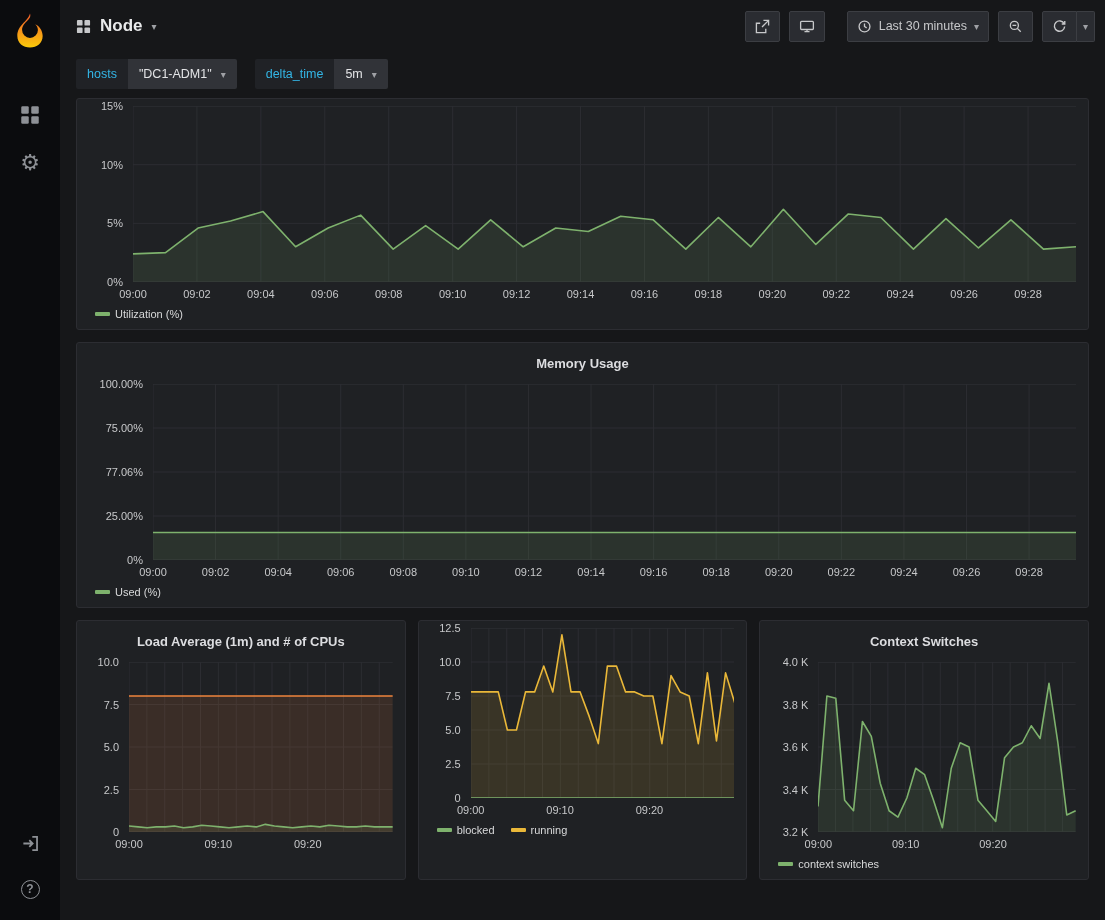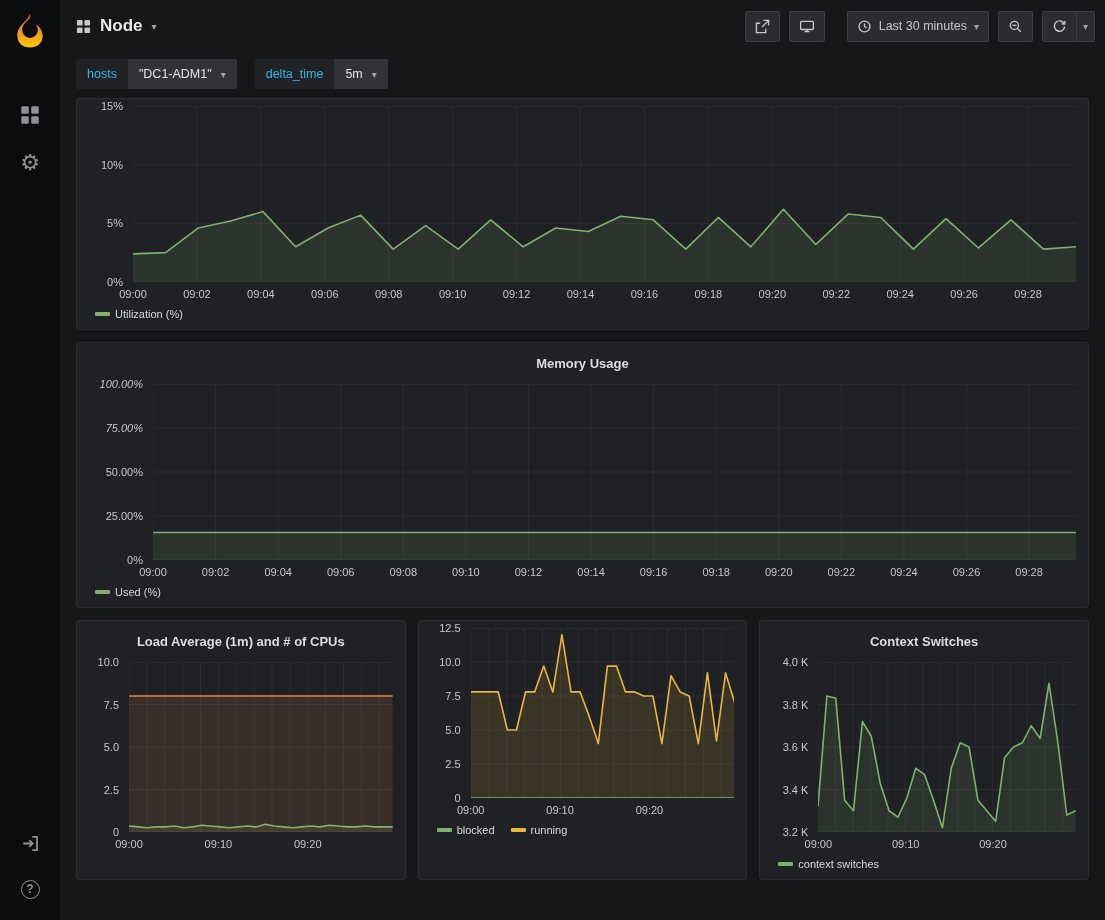--- a/index.html
+++ b/index.html
@@ -283,23 +283,23 @@
         </div>
       </section>
 
       <section class="panel panel-lg">
         <div class="panel-title">Memory Usage</div>
         <div class="chart ax64">
           <div class="chart-body">
             <div class="y-axis">
                 <span style="top: 100%;">0%</span>
                 <span style="top: 75%;">25.00%</span>
-                <span style="top: 50%;">50.00%</span>
-                <span style="top: 25%; font-style: italic;">75.00%</span>
-                <span style="top: 0%; font-style: italic;">100.00%</span>
+                <span style="top: 50%;">77.06%</span>
+                <span style="top: 25%;">75.00%</span>
+                <span style="top: 0%;">100.00%</span>
               </div>
             <div class="plot">
                 <svg viewBox="0 0 1000 300" preserveAspectRatio="none">
                   <line x1="0" y1="0" x2="0" y2="300" stroke="#2c2d32" stroke-width="1" vector-effect="non-scaling-stroke"></line>
                   <line x1="67.79661016949153" y1="0" x2="67.79661016949153" y2="300" stroke="#2c2d32" stroke-width="1" vector-effect="non-scaling-stroke"></line>
                   <line x1="135.59322033898306" y1="0" x2="135.59322033898306" y2="300" stroke="#2c2d32" stroke-width="1" vector-effect="non-scaling-stroke"></line>
                   <line x1="203.3898305084746" y1="0" x2="203.3898305084746" y2="300" stroke="#2c2d32" stroke-width="1" vector-effect="non-scaling-stroke"></line>
                   <line x1="271.1864406779661" y1="0" x2="271.1864406779661" y2="300" stroke="#2c2d32" stroke-width="1" vector-effect="non-scaling-stroke"></line>
                   <line x1="338.9830508474576" y1="0" x2="338.9830508474576" y2="300" stroke="#2c2d32" stroke-width="1" vector-effect="non-scaling-stroke"></line>
                   <line x1="406.7796610169492" y1="0" x2="406.7796610169492" y2="300" stroke="#2c2d32" stroke-width="1" vector-effect="non-scaling-stroke"></line>

